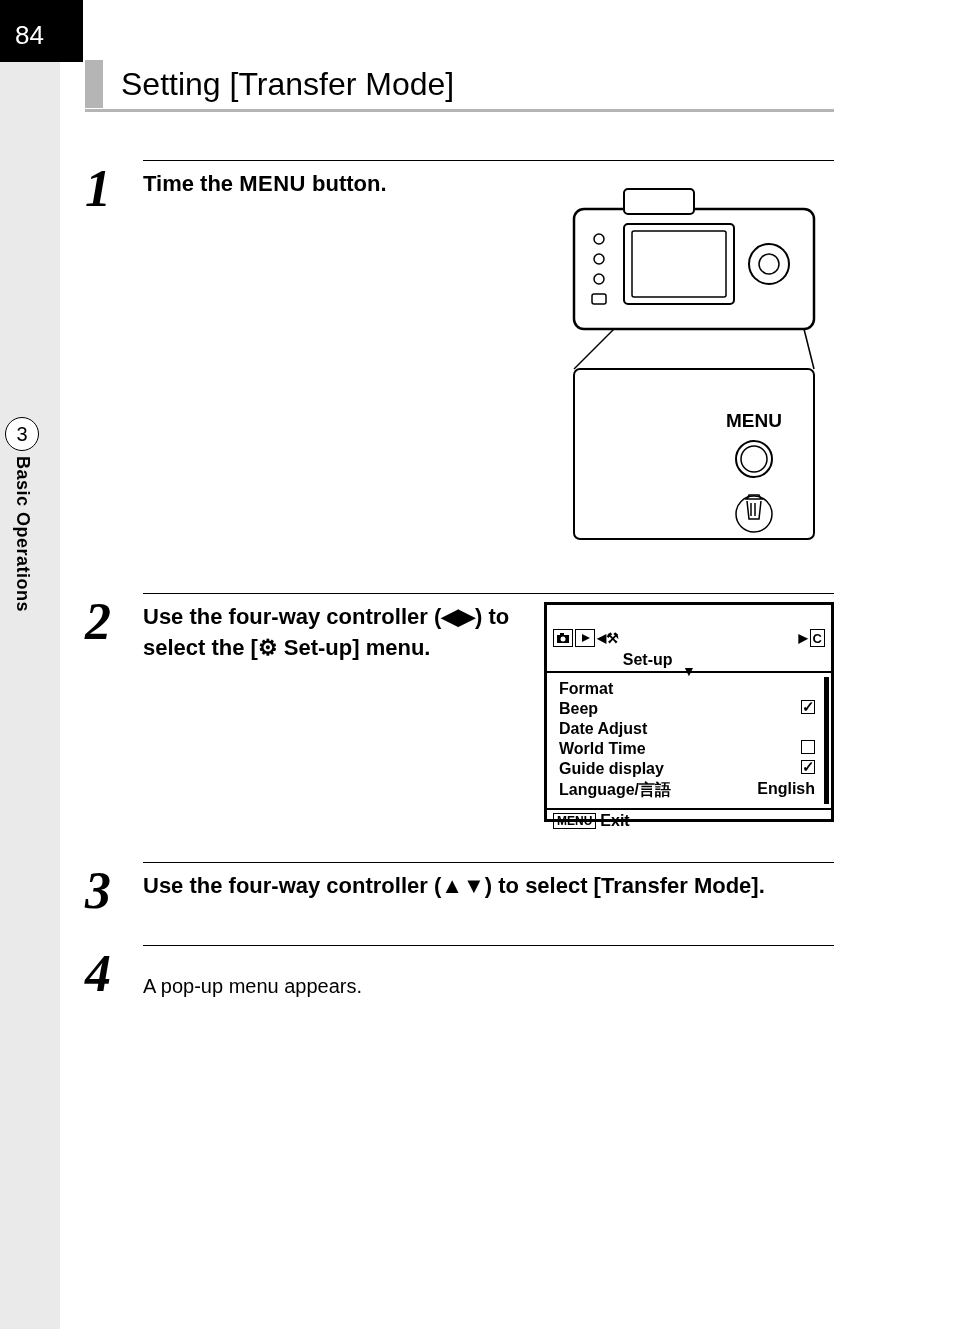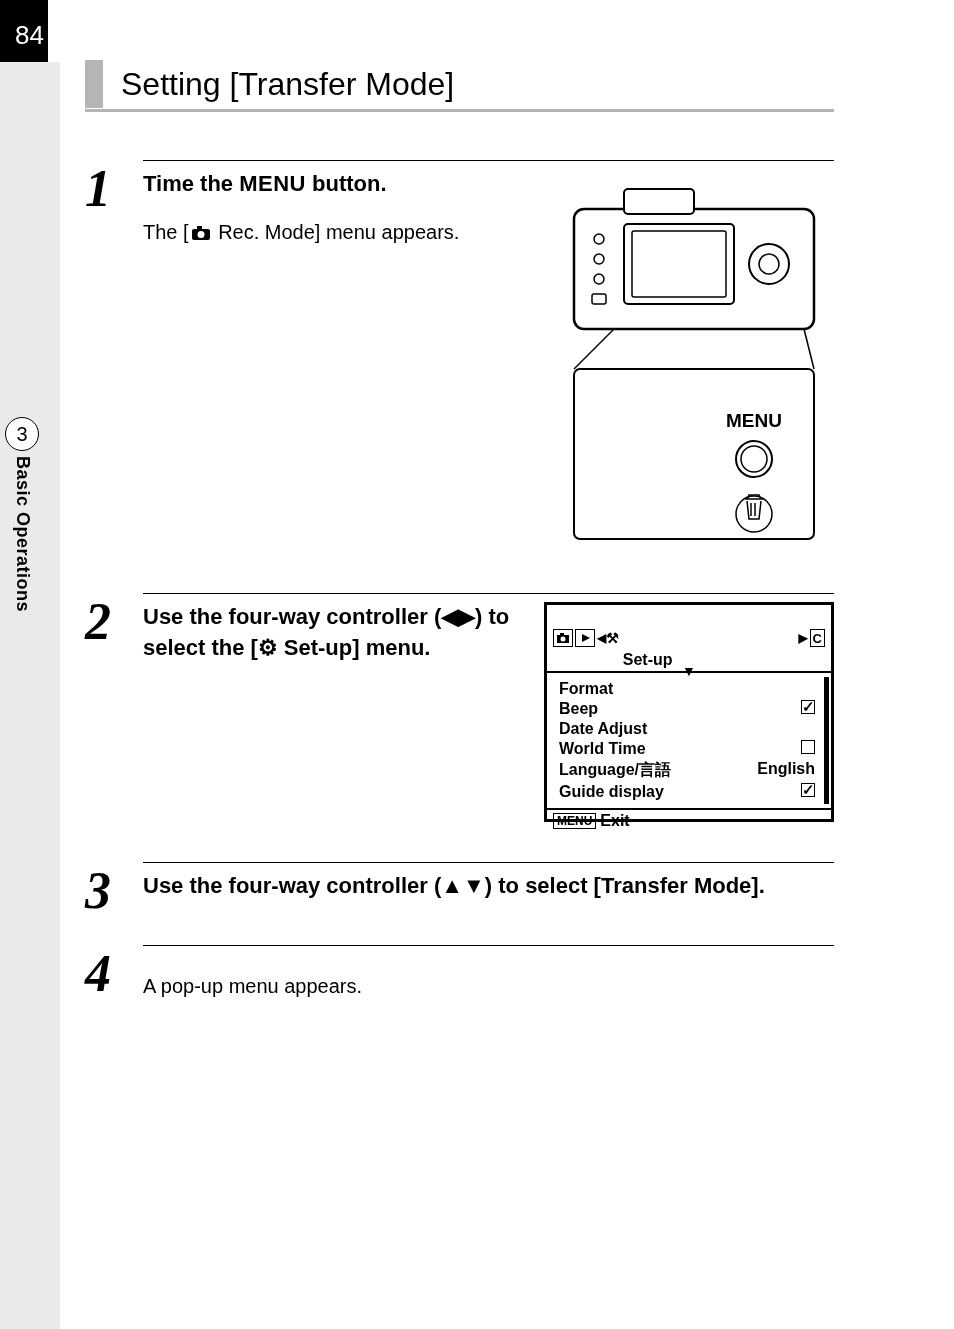--- a/index.html
+++ b/index.html
@@ -8,21 +8,21 @@
     width: 954px;
     height: 1329px;
     background: #fff;
     position: relative;
     color: #000;
   }
   .black-bar {
     position: absolute;
     left: 0;
     top: 0;
-    width: 48px;
+    width: 83px;
     height: 62px;
     background: #000;
   }
   .page-number {
     position: absolute;
     left: 15px;
     top: 20px;
     color: #fff;
     font-size: 26px;
   }
@@ -258,27 +258,20 @@
             <circle cx="200" cy="290" r="18" fill="none" stroke="#000" stroke-width="2"></circle>
             <circle cx="200" cy="290" r="13" fill="none" stroke="#000" stroke-width="1.5"></circle>
 
             <path d="M193 330 l2 -4 l10 0 l2 4 M191 330 l18 0 M193 332 l2 18 l10 0 l2 -18 M197 334 l0 13 M201 334 l0 13" fill="none" stroke="#000" stroke-width="1.5"></path>
             <circle cx="200" cy="345" r="18" fill="none" stroke="#000" stroke-width="1.5"></circle>
           </svg>
         </div>
 
         <div class="step-title">
           <span>Time the </span><span class="menu-word">MENU</span><span> button.</span>
-        </div>
-        <div class="step-body">
-          <span>The [</span><span class="camera-icon-inline"><svg width="20" height="16" viewBox="0 0 20 16">
-                <rect x="1" y="4" width="18" height="11" rx="2" fill="#000"></rect>
-                <rect x="6" y="1" width="5" height="4" fill="#000"></rect>
-                <circle cx="10" cy="9.5" r="3.5" fill="#fff"></circle>
-              </svg></span><span> Rec. Mode] menu appears.</span>
         </div>
         <div style="clear:both"></div>
       </div>
     </div>
   </div>
 
   <div class="step-wrap">
     <div class="step" style="margin-top:40px;">
       <div class="step-number">2</div>
       <div class="step-content">
@@ -318,26 +311,26 @@
               </div>
               <div class="lcd-row">
                 <span>Date Adjust</span>
                   <span></span>
               </div>
               <div class="lcd-row">
                 <span>World Time</span>
                 <span class="checkbox"></span>
               </div>
               <div class="lcd-row">
+                <span>Guide display</span>
+                <span class="checkbox checked"></span>
+              </div>
+              <div class="lcd-row">
                 <span>Language/言語</span>
                 <span>English</span>
-              </div>
-              <div class="lcd-row">
-                <span>Guide display</span>
-                <span class="checkbox checked"></span>
               </div>
               <div class="lcd-scroll"></div>
             </div>
             <div class="lcd-footer">
               <span class="lcd-menu-box">MENU</span>
               <span>Exit</span>
             </div>
           </div>
         </div>
 

